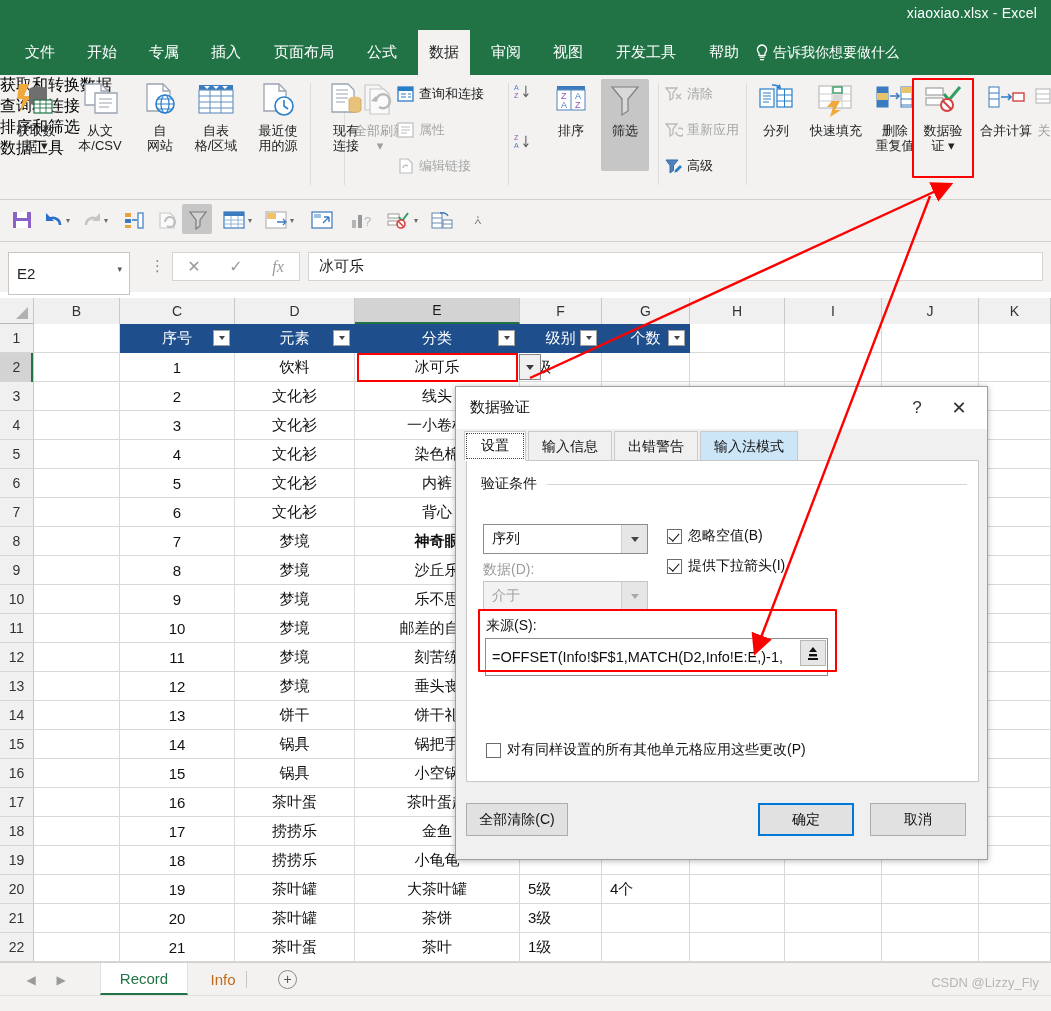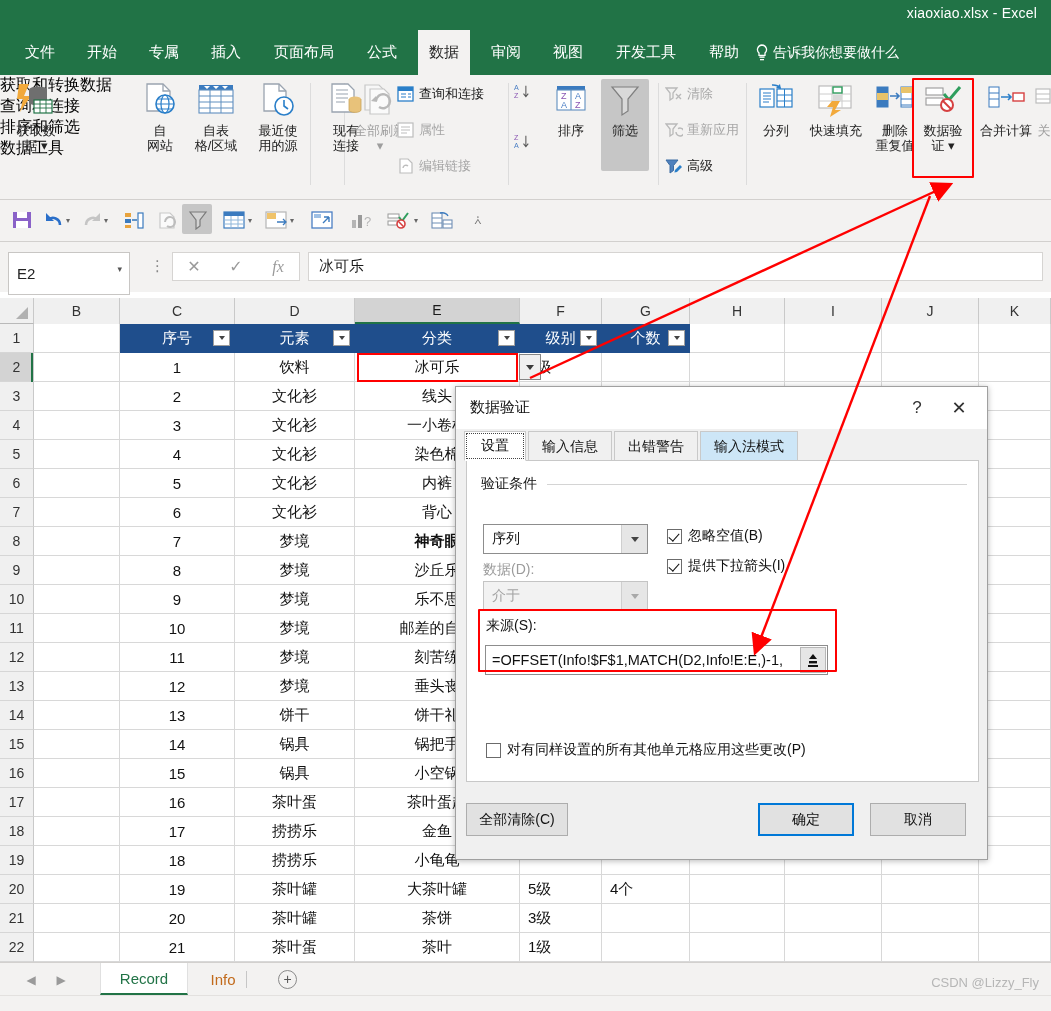--- a/index.html
+++ b/index.html
@@ -238,22 +238,22 @@
   }
   .cbox .bx{
     width:15px; height:15px; border:1px solid #6b6b6b; background:#ffffff;
     margin-right:6px; position:relative; flex:none;
   }
   .cbox.on .bx:after{
     content:""; position:absolute; left:3px; top:1px; width:5px; height:9px;
     border:solid #111; border-width:0 1.6px 1.6px 0; transform:rotate(42deg);
   }
   .srcbox{
-    position:absolute; height:30px; background:#ffffff; border:1px solid #8d8d8d;
-    display:flex; align-items:center;margin-top:7px;
+    position:absolute; height:38px; background:#ffffff; border:1px solid #8d8d8d;
+    display:flex; align-items:center;
   }
   .srcbox .v{ padding-left:6px; font-size:14.5px; color:#111; white-space:nowrap; overflow:hidden;}
   .srcbtn{
     position:absolute; right:1px; top:1px; width:26px; height:26px;
     background:#e6e6e6; border:1px solid #b7b7b7;
     display:flex; align-items:center; justify-content:center;
   }
   .dbtn{
     position:absolute; height:33px; background:#e1e1e1; border:1px solid #adadad;
     display:flex; align-items:center; justify-content:center;
@@ -342,20 +342,32 @@
         <ellipse cx="22" cy="8" rx="9" ry="3.4" fill="#6f6f6f"></ellipse>
         <path d="M13 8 v12 a9 3.4 0 0 0 18 0 V8" fill="#6f6f6f"></path>
         <rect x="18" y="18" width="18" height="13" fill="#fff" stroke="#217346" stroke-width="1.2"></rect>
         <path d="M18 22 h18 M18 26 h18 M24 18 v13 M30 18 v13" stroke="#217346" stroke-width=".9"></path>
       </svg>
     </span>
     <span class="lbl">获取数
 据 ▾</span>
   </div>
 
+  <div class="bigbtn" style="left:69px;width:62px;">
+    <span class="ico">
+      <svg width="38" height="36" viewBox="0 0 38 36">
+        <path d="M4 2 h16 l7 7 v14 H4 Z" fill="#fff" stroke="#9aa4b0" stroke-width="1.3"></path>
+        <path d="M20 2 v7 h7" fill="none" stroke="#9aa4b0" stroke-width="1.3"></path>
+        <path d="M14 11 h22 v20 H14 Z" fill="#fff" stroke="#9aa4b0" stroke-width="1.3"></path>
+        <path d="M18 17 h13 M18 21 h13 M18 25 h10" stroke="#9aa4b0" stroke-width="1.2"></path>
+      </svg>
+    </span>
+    <span class="lbl">从文
+本/CSV</span>
+  </div>
 
   <div class="bigbtn" style="left:135px;width:50px;">
     <span class="ico">
       <svg width="38" height="36" viewBox="0 0 38 36">
         <path d="M6 2 h16 l7 7 v20 H6 Z" fill="#fff" stroke="#9aa4b0" stroke-width="1.3"></path>
         <path d="M22 2 v7 h7" fill="none" stroke="#9aa4b0" stroke-width="1.3"></path>
         <circle cx="24" cy="22" r="9" fill="#fff" stroke="#2a7fc9" stroke-width="1.6"></circle>
         <ellipse cx="24" cy="22" rx="4" ry="9" fill="none" stroke="#2a7fc9" stroke-width="1.2"></ellipse>
         <path d="M15 22 h18 M16.5 17 h15 M16.5 27 h15" stroke="#2a7fc9" stroke-width="1.2"></path>
       </svg>

